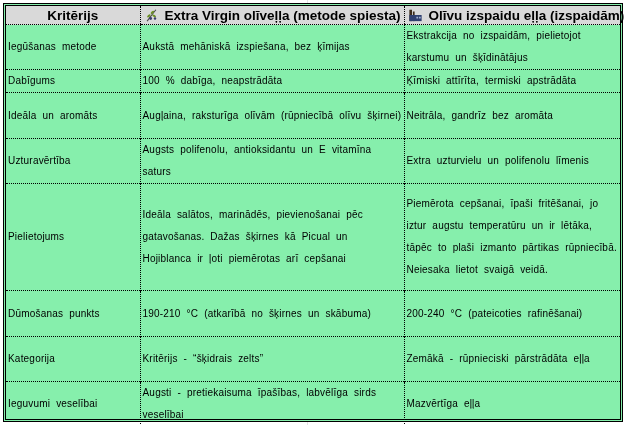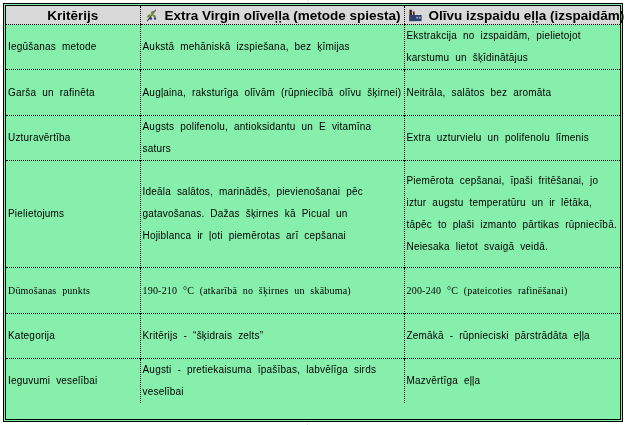--- a/index.html
+++ b/index.html
@@ -17,21 +17,21 @@
          padding: 0 3px; text-align: center; white-space: nowrap;
          border-bottom: 1px dotted #000; }
     th + th, td + td { border-left: 1px dotted #000; }
     td { font-size: 10px; vertical-align: middle; padding: 0 2px;
          border-top: 1px dotted #000; line-height: 22px; word-spacing: 3px; letter-spacing: 0.2px; }
     tr.r1 td { height: 43px; }
     tr.r2 td { height: 19px; }
     tr.r3 td { height: 45px; }
     tr.r4 td { height: 43px; }
     tr.r5 td { height: 106px; }
-    tr.r6 td { height: 45px; font-family: Liberation Serif, serif; }
+    tr.r6 td { height: 45px; }
     tr.r7 td { height: 44px; }
     tr.r8 td { height: 42px; }
     .ic { display: inline-block; width: 15px; height: 14px; vertical-align: -2px; margin-right: 6px; }
   </style>
 </head>
 <body>
 
 <div class="bg-grid">
   <div class="vl" style="left:307px"></div>
 </div>
@@ -66,24 +66,29 @@
           </svg><span>Olīvu izspaidu eļļa (izspaidām)</span>
         </th>
       </tr>
     </thead>
     <tbody>
       <tr class="r1">
         <td>Iegūšanas metode</td>
         <td>Aukstā mehāniskā izspiešana, bez ķīmijas</td>
         <td>Ekstrakcija no izspaidām, pielietojot karstumu un šķīdinātājus</td>
       </tr>
+      <tr class="r2">
+        <td>Dabīgums</td>
+        <td>100 % dabīga, neapstrādāta</td>
+        <td>Ķīmiski attīrīta, termiski apstrādāta</td>
+      </tr>
       <tr class="r3">
-        <td>Garša un rafinēta</td>
+        <td>Ideāla un aromāts</td>
         <td>Augļaina, raksturīga olīvām (rūpniecībā olīvu šķirnei)</td>
-        <td>Neitrāla, salātos bez aromāta</td>
+        <td>Neitrāla, gandrīz bez aromāta</td>
       </tr>
       <tr class="r4">
         <td>Uzturavērtība</td>
         <td>Augsts polifenolu, antioksidantu un E vitamīna saturs</td>
         <td>Extra uzturvielu un polifenolu līmenis</td>
       </tr>
       <tr class="r5">
         <td>Pielietojums</td>
         <td>Ideāla salātos, marinādēs, pievienošanai pēc gatavošanas. Dažas šķirnes kā Picual un Hojiblanca ir ļoti piemērotas arī cepšanai</td>
         <td>Piemērota cepšanai, īpaši fritēšanai, jo iztur augstu temperatūru un ir lētāka, tāpēc to plaši izmanto pārtikas rūpniecībā. Neiesaka lietot svaigā veidā.</td>

